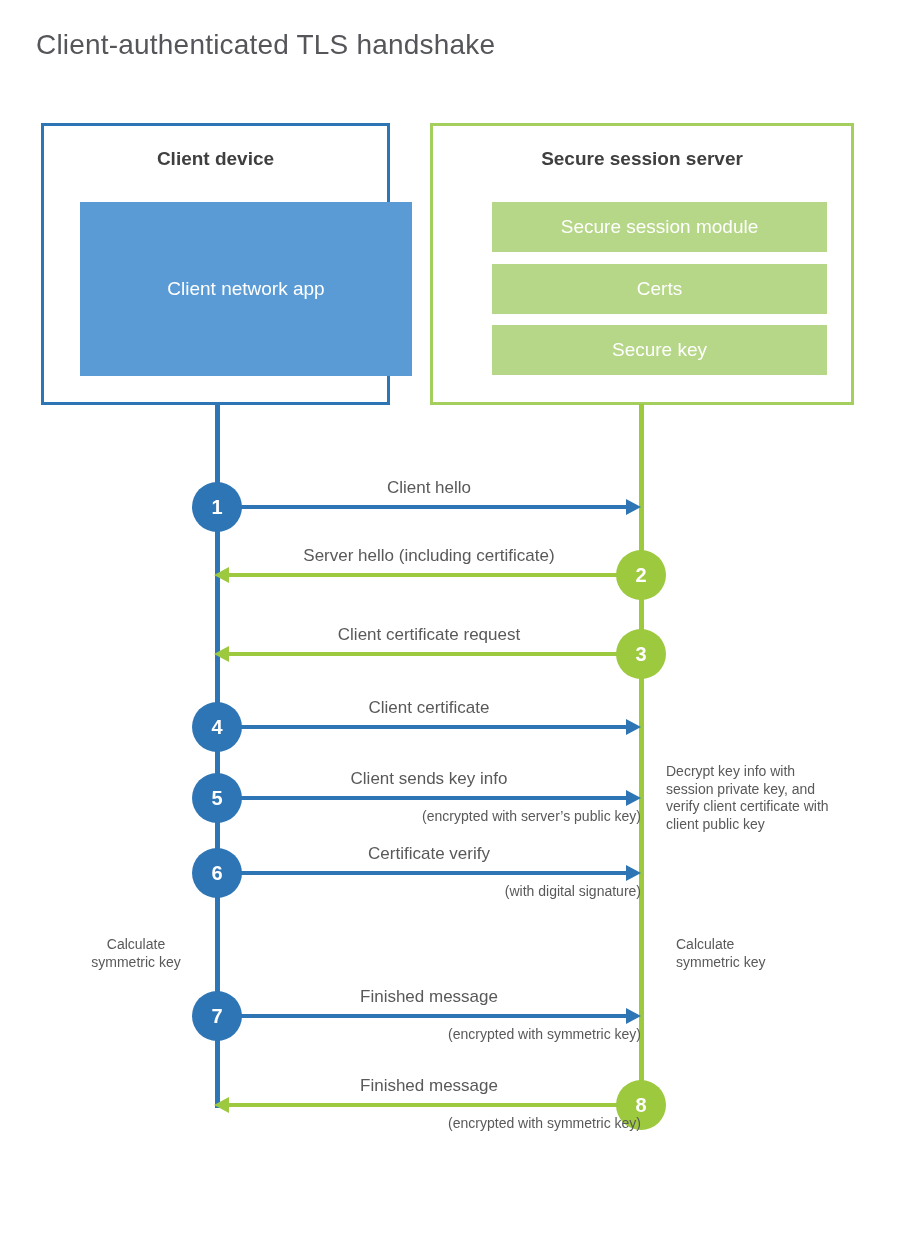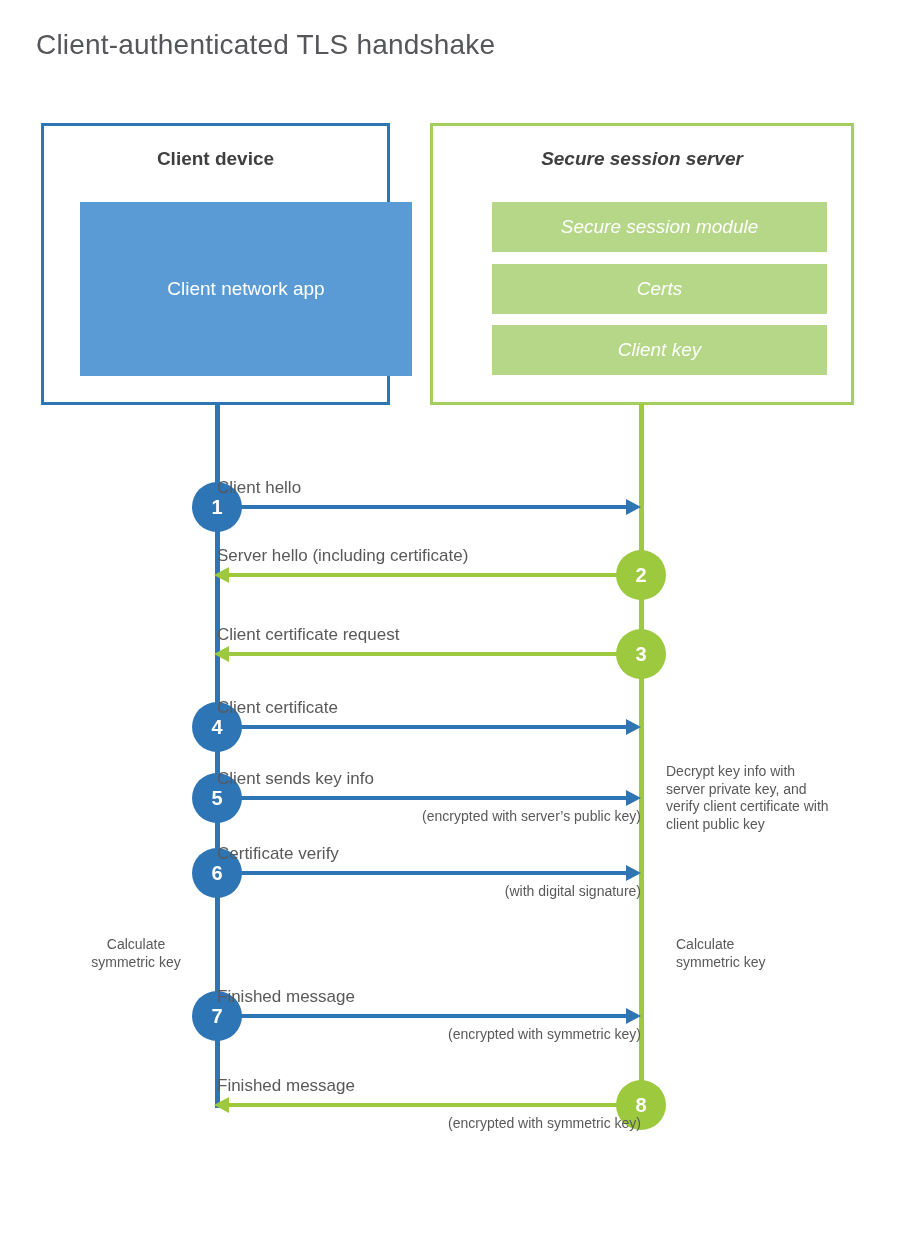--- a/index.html
+++ b/index.html
@@ -14,21 +14,21 @@
   *{box-sizing:border-box;}
   html,body{margin:0;padding:0;background:#fff;}
   body{font-family:"Liberation Sans",sans-serif;}
   .canvas{position:relative;width:900px;height:1256px;background:#fff;overflow:hidden;}
 
   .diagram-title{position:absolute;left:36px;top:28px;font-size:28px;font-weight:300;
     color:#55565a;letter-spacing:.2px;line-height:1.2;}
 
   .entity-box{position:absolute;top:123px;height:282px;background:#fff;border:3px solid;}
   .entity-box.client{left:41px;width:349px;border-color:var(--blue);}
-  .entity-box.server{left:430px;width:424px;border-color:var(--green-border);font-style:italic;}
+  .entity-box.server{left:430px;width:424px;border-color:var(--green-border);}
   .entity-title{margin-top:22px;text-align:center;font-size:19px;font-weight:bold;color:var(--heading);}
 
   .app-box{position:absolute;left:36px;top:76px;width:332px;height:174px;background:var(--blue-fill);
     display:flex;align-items:center;justify-content:center;text-align:center;color:#fff;font-size:19px;}
   .app-box span{display:inline-block;width:170px;line-height:1.55;}
 
   .module-bar{position:absolute;left:59px;width:335px;height:50px;background:var(--green-fill);
     color:#fff;font-size:19px;display:flex;align-items:center;justify-content:center;}
   .module-bar.m0{top:76px;}
   .module-bar.m1{top:138px;}
@@ -50,21 +50,21 @@
   .arrow.blue .shaft{background:var(--blue);}
   .arrow.blue.right .head{border-left:15px solid var(--blue);}
   .arrow.green .shaft{background:var(--green);}
   .arrow.green.left .head{border-right:15px solid var(--green);}
 
   .circle{position:absolute;width:50px;height:50px;border-radius:50%;color:#fff;font-weight:bold;
     font-size:20px;display:flex;align-items:center;justify-content:center;}
   .circle.blue{background:var(--blue);left:192px;}
   .circle.green{background:var(--green);left:616px;}
 
-  .msg-label{position:absolute;left:217px;width:424px;text-align:left;font-size:17px;color:var(--txt);}
+  .msg-label{position:absolute;left:217px;width:424px;text-align:center;font-size:17px;color:var(--txt);}
   .msg-sub{position:absolute;left:217px;width:424px;text-align:right;font-size:14px;color:var(--txt);}
 
   .note{position:absolute;font-size:14px;color:var(--txt);line-height:1.25;}
   .note.decrypt{left:666px;top:763px;width:170px;}
   .note.calc-left{left:86px;top:936px;width:100px;text-align:center;}
   .note.calc-right{left:676px;top:936px;width:110px;text-align:left;}
 </style>
 </head>
 <body>
 
@@ -76,21 +76,21 @@
     <div class="entity-title">Client device</div>
     <div class="app-box">
       <span>Client network app</span>
     </div>
   </div>
 
   <div class="entity-box server">
     <div class="entity-title">Secure session server</div>
     <div class="module-bar m0">Secure session module</div>
     <div class="module-bar m1">Certs</div>
-    <div class="module-bar m2">Client key</div>
+    <div class="module-bar m2">Secure key</div>
   </div>
 
   <div class="vline client"></div>
   <div class="vline server"></div>
 
   <div class="arrow blue right" style="top:499px;">
     <div class="shaft"></div>
     <div class="head"></div>
   </div>
   <div class="arrow green left" style="top:567px;">
@@ -153,17 +153,17 @@
   <div class="msg-label" style="top:698px;">Client certificate</div>
   <div class="msg-label" style="top:769px;">Client sends key info</div>
   <div class="msg-sub" style="top:808px;">(encrypted with server’s public key)</div>
   <div class="msg-label" style="top:844px;">Certificate verify</div>
   <div class="msg-sub" style="top:883px;">(with digital signature)</div>
   <div class="msg-label" style="top:987px;">Finished message</div>
   <div class="msg-sub" style="top:1026px;">(encrypted with symmetric key)</div>
   <div class="msg-label" style="top:1076px;">Finished message</div>
   <div class="msg-sub" style="top:1115px;">(encrypted with symmetric key)</div>
 
-  <div class="note decrypt">Decrypt key info with server private key, and verify client certificate with client public key</div>
+  <div class="note decrypt">Decrypt key info with session private key, and verify client certificate with client public key</div>
   <div class="note calc-left">Calculate symmetric key</div>
   <div class="note calc-right">Calculate symmetric key</div>
 
 </div>
 
 </body></html>

